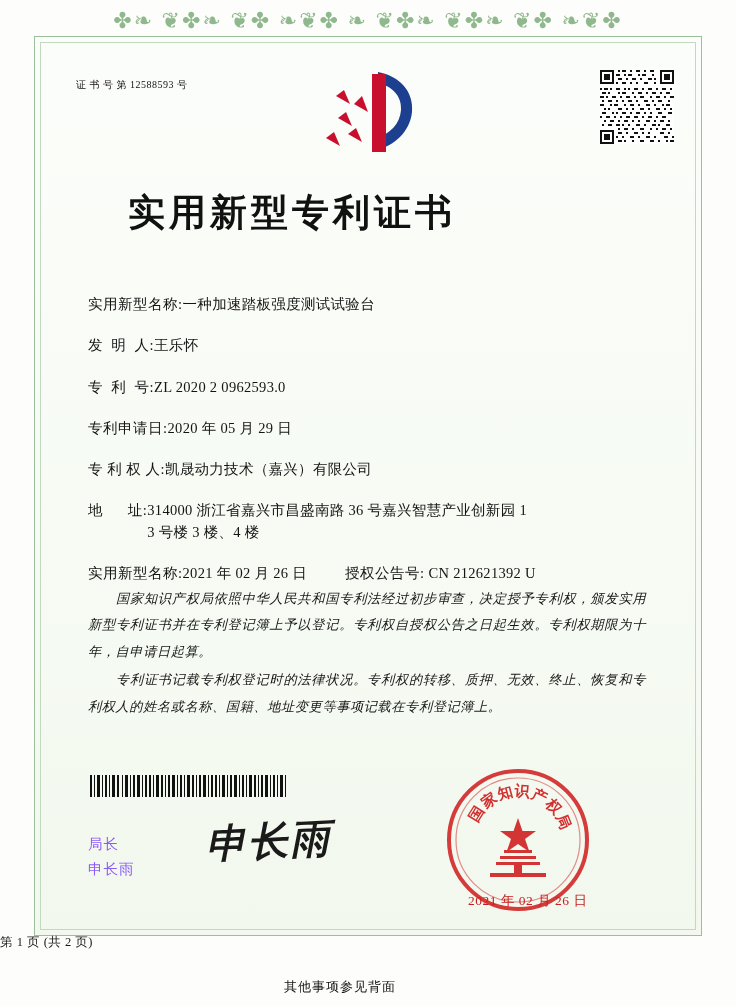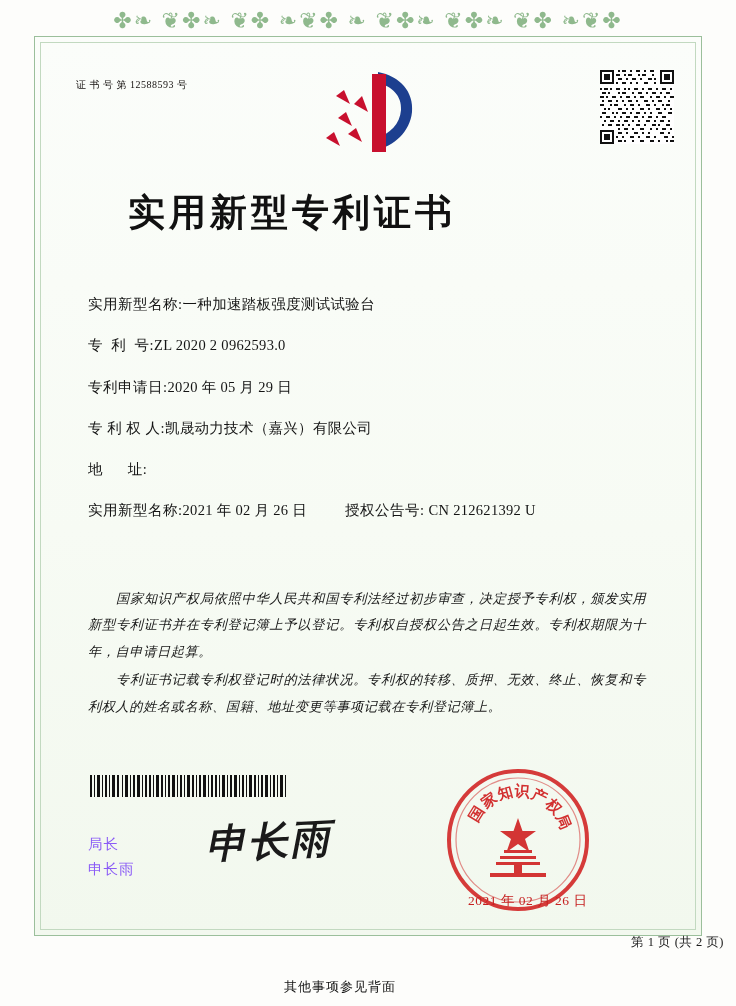--- a/index.html
+++ b/index.html
@@ -206,25 +206,24 @@
     color: #c62020;
     letter-spacing: 0.5px;
   }
 
   
   .page-num {
     position: absolute;
     left: 0;
     top: 934px;
     width: 689px;
-    text-align: right;
+    text-align: left;
     font-size: 12.5px;
     color: #1a1a1a;
     letter-spacing: 0.5px;
-    padding-left: 35px;
   }
   .footer-note {
     position: absolute;
     left: 0;
     top: 978px;
     width: 680px;
     text-align: center;
     font-size: 13px;
     color: #111;
     letter-spacing: 1px;
@@ -436,33 +435,39 @@
   </div>
 
   <div class="title">实用新型专利证书</div>
 
   <div class="fields">
     <div class="field-row">
       <span class="field-label">实用新型名称:</span>
       <span class="field-value">一种加速踏板强度测试试验台</span>
     </div>
     <div class="field-row">
+      <span class="field-label">发  明  人:</span>
+      <span class="field-value">王乐怀</span>
+    </div>
+    <div class="field-row">
       <span class="field-label">专  利  号:</span>
       <span class="field-value">ZL 2020 2 0962593.0</span>
     </div>
     <div class="field-row">
       <span class="field-label">专利申请日:</span>
       <span class="field-value">2020 年 05 月 29 日</span>
     </div>
     <div class="field-row">
       <span class="field-label">专 利 权 人:</span>
       <span class="field-value">凯晟动力技术（嘉兴）有限公司</span>
     </div>
     <div class="field-row">
       <span class="field-label">地      址:</span>
+      <span class="field-value wide" style="white-space: pre-wrap;">314000 浙江省嘉兴市昌盛南路 36 号嘉兴智慧产业创新园 1
+3 号楼 3 楼、4 楼</span>
     </div>
     <div class="field-row">
       <span class="field-label">实用新型名称:</span>
       <span style="letter-spacing:0.3px;">2021 年 02 月 26 日</span>
       <span class="inline-label">授权公告号:</span>
       <span style="letter-spacing:0.3px; margin-left:4px;">CN 212621392 U</span>
     </div>
   </div>
 
   <div class="paragraphs">

